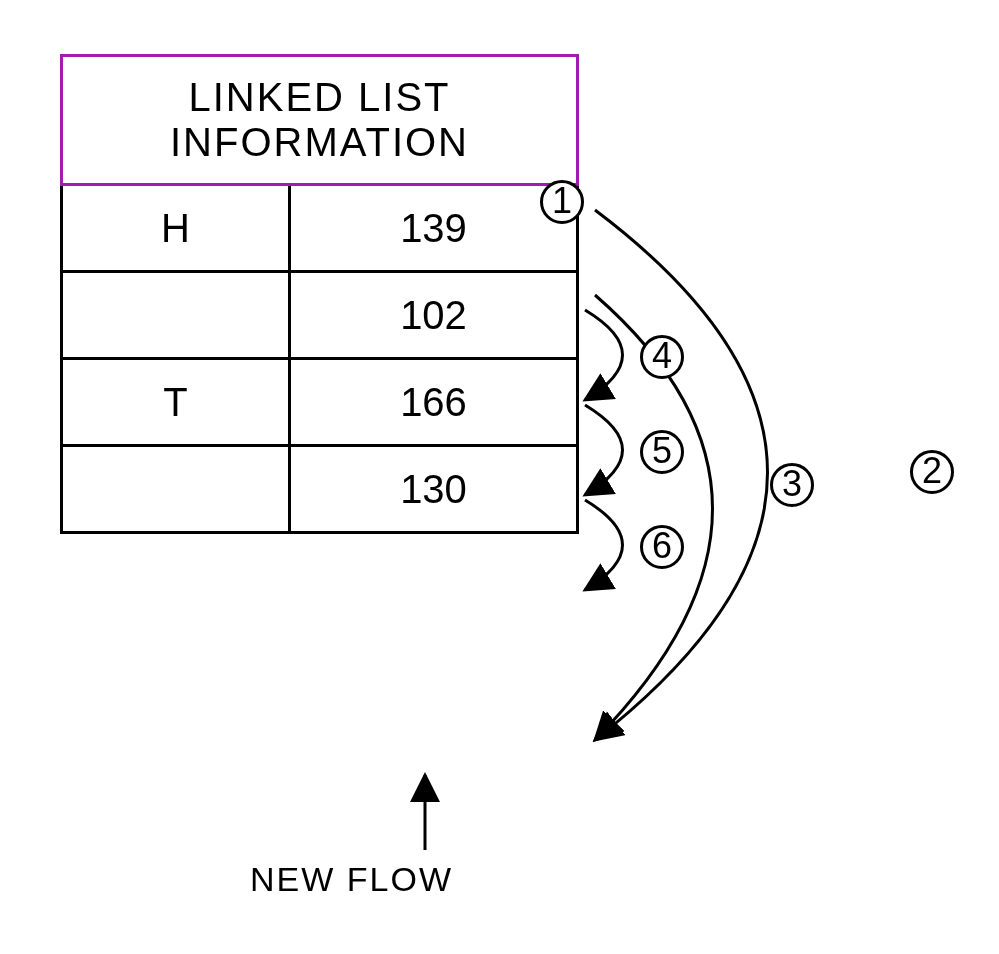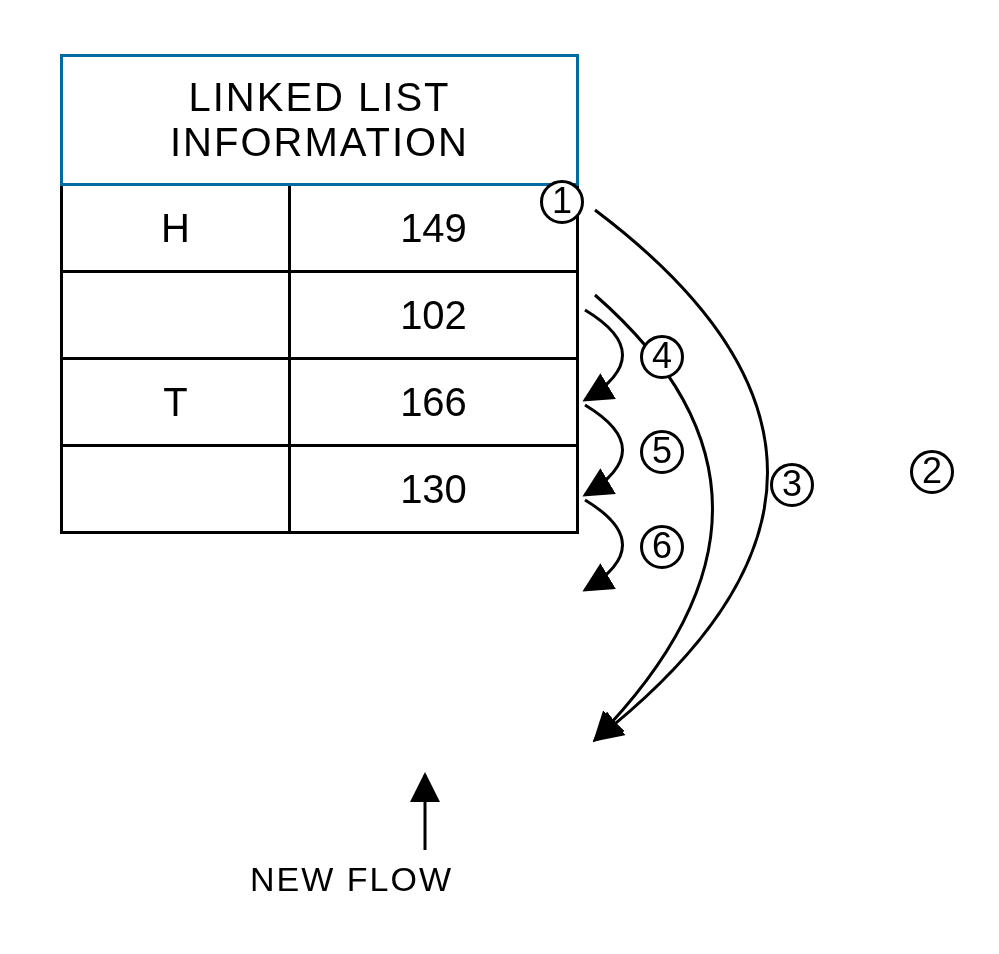--- a/index.html
+++ b/index.html
@@ -12,21 +12,21 @@
     position: relative;
   }
   .table {
     position: absolute;
     left: 60px;
     top: 54px;
     border: 3px solid #000;
     border-collapse: collapse;
   }
   .header-row td {
-    border: 3px solid #0369a1;
+    border: 3px solid #a21caf;
     font-size: 40px;
     letter-spacing: 2px;
     padding: 18px 12px;
     text-align: center;
     height: 60px;
   }
   .row td {
     border: 3px solid #000;
     font-size: 40px;
     text-align: center;
@@ -65,21 +65,21 @@
 </head>
 <body>
 
 <table class="table">
   <tbody>
       <tr class="header-row">
     <td colspan="2">LINKED LIST INFORMATION</td>
   </tr>
   <tr class="row">
     <td class="col1">H</td>
-    <td class="col2">149</td>
+    <td class="col2">139</td>
   </tr>
   <tr class="row">
     <td class="col1"></td>
     <td class="col2">102</td>
   </tr>
   <tr class="row">
     <td class="col1">T</td>
     <td class="col2">166</td>
   </tr>
   <tr class="row">

